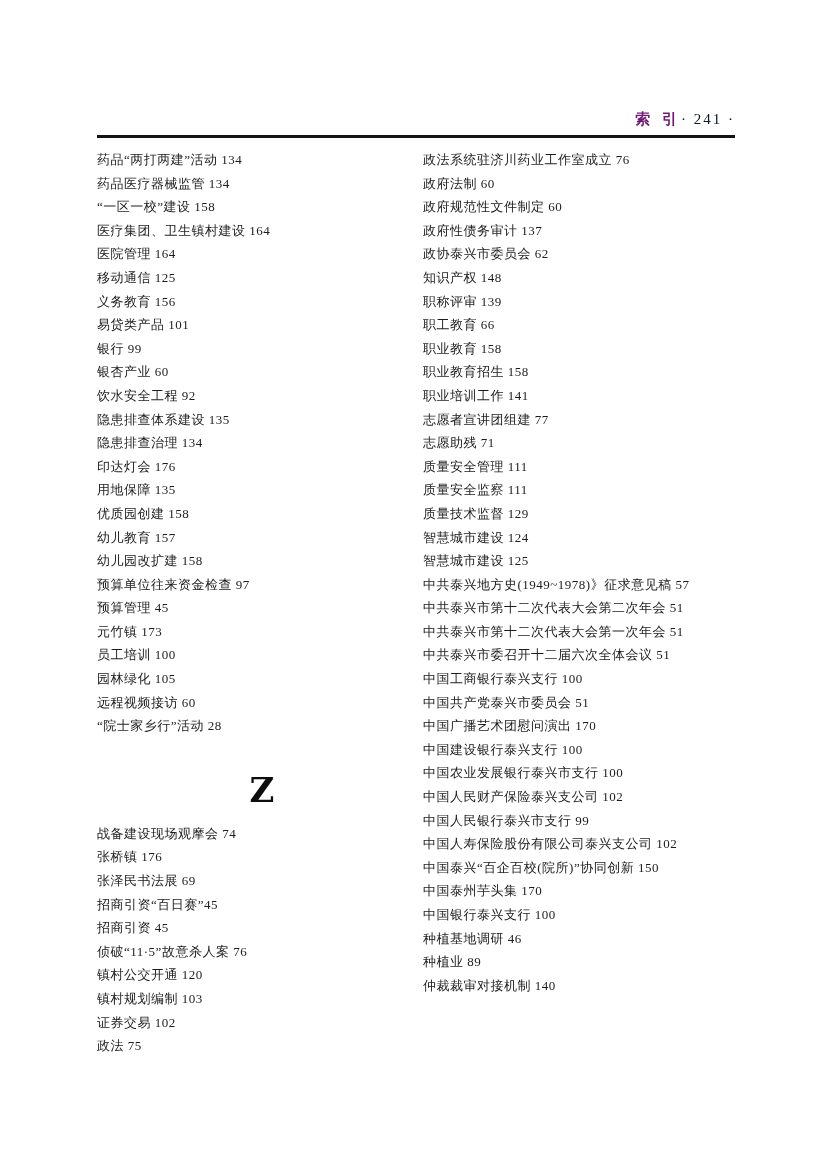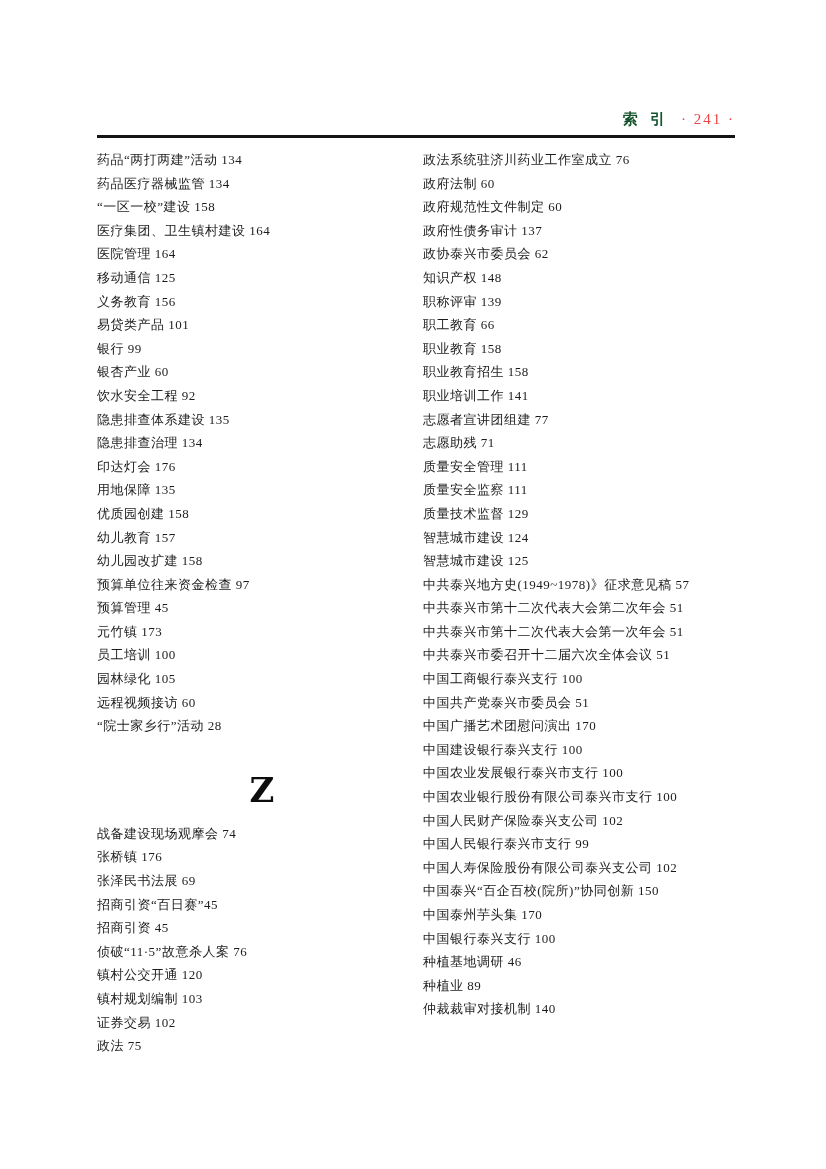--- a/index.html
+++ b/index.html
@@ -20,32 +20,32 @@
   .header {
     position: absolute;
     top: 110px;
     left: 97px;
     width: 638px;
     height: 24px;
     text-align: right;
     white-space: nowrap;
   }
   .header-title {
-    font-family: Liberation Sans, sans-serif;
+    font-family: Liberation Serif, serif;
     font-weight: 700;
     font-size: 15px;
     letter-spacing: 4px;
-    color: #14532d;
+    color: #701a75;
   }
   .header-page {
     font-family: "Liberation Serif", "DejaVu Serif", serif;
     font-size: 15px;
-    margin-left: 12px;
+    margin-left: 0;
     letter-spacing: 2px;
-    color: #ef4444;
+    color: #0f172a;
   }
   .rule {
     position: absolute;
     top: 135px;
     left: 97px;
     width: 638px;
     height: 3px;
     background: #141414;
   }
   .col {
@@ -150,21 +150,20 @@
         <div class="entry">智慧城市建设 125</div>
         <div class="entry">中共泰兴地方史(1949~1978)》征求意见稿 57</div>
         <div class="entry">中共泰兴市第十二次代表大会第二次年会 51</div>
         <div class="entry">中共泰兴市第十二次代表大会第一次年会 51</div>
         <div class="entry">中共泰兴市委召开十二届六次全体会议 51</div>
         <div class="entry">中国工商银行泰兴支行 100</div>
         <div class="entry">中国共产党泰兴市委员会 51</div>
         <div class="entry">中国广播艺术团慰问演出 170</div>
         <div class="entry">中国建设银行泰兴支行 100</div>
         <div class="entry">中国农业发展银行泰兴市支行 100</div>
-        <div class="entry">中国农业银行股份有限公司泰兴市支行 100</div>
         <div class="entry">中国人民财产保险泰兴支公司 102</div>
         <div class="entry">中国人民银行泰兴市支行 99</div>
         <div class="entry">中国人寿保险股份有限公司泰兴支公司 102</div>
         <div class="entry">中国泰兴“百企百校(院所)”协同创新 150</div>
         <div class="entry">中国泰州芋头集 170</div>
         <div class="entry">中国银行泰兴支行 100</div>
         <div class="entry">种植基地调研 46</div>
         <div class="entry">种植业 89</div>
         <div class="entry">仲裁裁审对接机制 140</div>
       </div>

